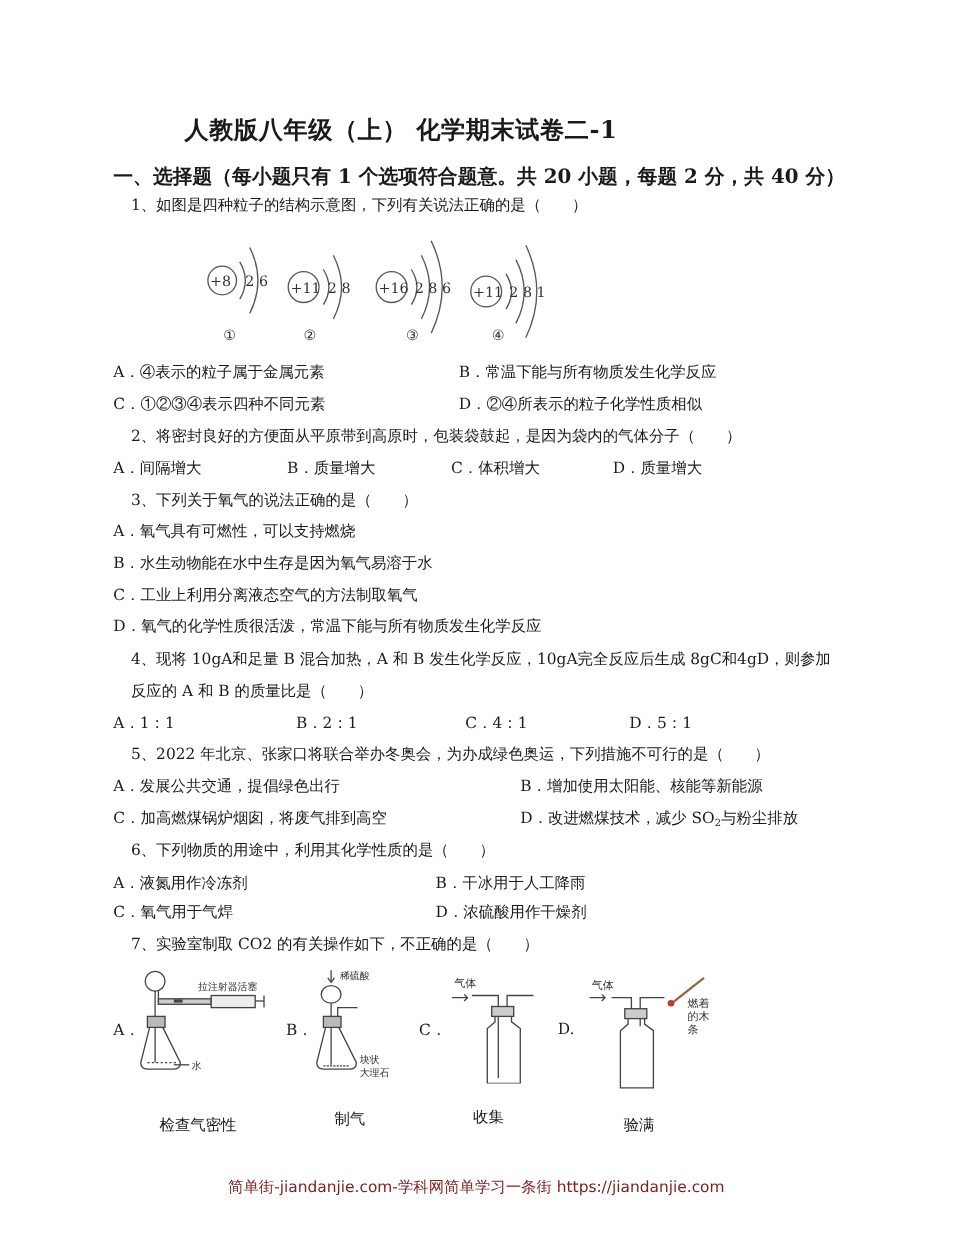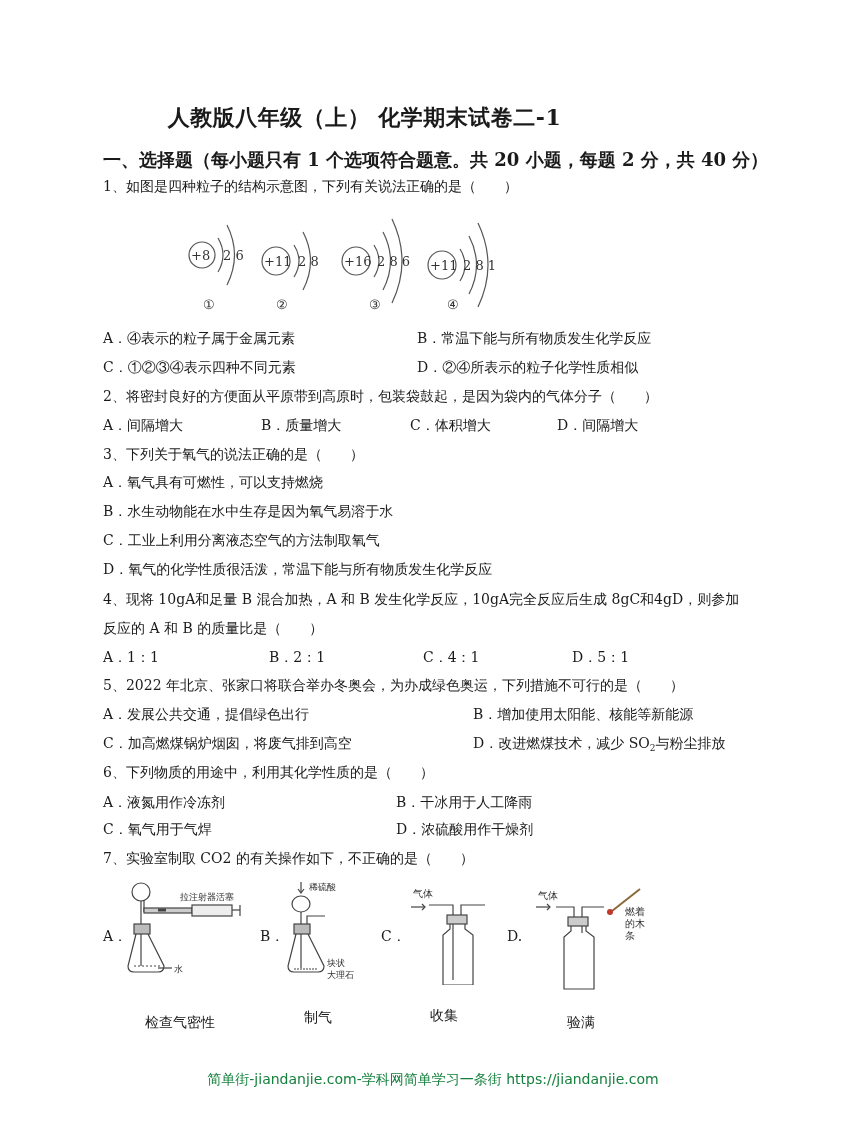--- a/index.html
+++ b/index.html
@@ -2,23 +2,23 @@
 <html><head>
 <meta charset="utf-8">
 <style>
   html, body { margin: 0; padding: 0; background: #ffffff; }
   body { width: 866px; height: 1122px; position: relative; overflow: hidden;
          font-family: "DejaVu Serif", "Liberation Serif", serif; color: #1a1a1a; }
   .abs { position: absolute; white-space: nowrap; }
   .title { top: 103px; left: 0; width: 729px; text-align: center; font-size: 22px; font-weight: bold; letter-spacing: 0.5px; }
   .section { top: 148px; left: 103px; font-size: 18px; font-weight: bold; }
   .line { font-size: 14px; }
-  .q { left: 103px; text-align: right; }
+  .q { left: 119px; text-align: right; }
   .sub2 { font-size: 9px; vertical-align: -3px; }
-  .footer { top: 1071px; left: 0; width: 866px; text-align: center; font-family: "DejaVu Sans", "Liberation Sans", sans-serif; font-size: 14px; color: #15803d; }
+  .footer { top: 1071px; left: 0; width: 866px; text-align: center; font-family: "DejaVu Sans", "Liberation Sans", sans-serif; font-size: 14px; color: #7f1d1d; }
   .fig-label { font-size: 14px; margin-top: 16px; }
   svg text { font-family: "DejaVu Serif", "Liberation Serif", serif; }
 </style>
 </head>
 <body>
 
 <div class="abs title">人教版八年级（上） 化学期末试卷二-1</div>
 <div class="abs section">一、选择题（每小题只有 1 个选项符合题意。共 20 小题，每题 2 分，共 40 分）</div>
 
 <div class="abs line q" style="top:178px">1、如图是四种粒子的结构示意图，下列有关说法正确的是（　　）</div>
@@ -62,21 +62,21 @@
 
 <div class="abs line" style="top:330px;left:103px">A．④表示的粒子属于金属元素</div>
 <div class="abs line" style="top:330px;left:417px">B．常温下能与所有物质发生化学反应</div>
 <div class="abs line" style="top:359px;left:103px">C．①②③④表示四种不同元素</div>
 <div class="abs line" style="top:359px;left:417px">D．②④所表示的粒子化学性质相似</div>
 
 <div class="abs line q" style="top:388px">2、将密封良好的方便面从平原带到高原时，包装袋鼓起，是因为袋内的气体分子（　　）</div>
 <div class="abs line" style="top:417px;left:103px">A．间隔增大</div>
 <div class="abs line" style="top:417px;left:261px">B．质量增大</div>
 <div class="abs line" style="top:417px;left:410px">C．体积增大</div>
-<div class="abs line" style="top:417px;left:557px">D．间隔增大</div>
+<div class="abs line" style="top:417px;left:557px">D．质量增大</div>
 
 <div class="abs line q" style="top:446px">3、下列关于氧气的说法正确的是（　　）</div>
 <div class="abs line" style="top:474px;left:103px">A．氧气具有可燃性，可以支持燃烧</div>
 <div class="abs line" style="top:503px;left:103px">B．水生动物能在水中生存是因为氧气易溶于水</div>
 <div class="abs line" style="top:532px;left:103px">C．工业上利用分离液态空气的方法制取氧气</div>
 <div class="abs line" style="top:561px;left:103px">D．氧气的化学性质很活泼，常温下能与所有物质发生化学反应</div>
 
 <div class="abs line q" style="top:591px">4、现将 10gA和足量 B 混合加热，A 和 B 发生化学反应，10gA完全反应后生成 8gC和4gD，则参加</div>
 <div class="abs line q" style="top:620px">反应的 A 和 B 的质量比是（　　）</div>
 <div class="abs line" style="top:649px;left:103px">A．1：1</div>

